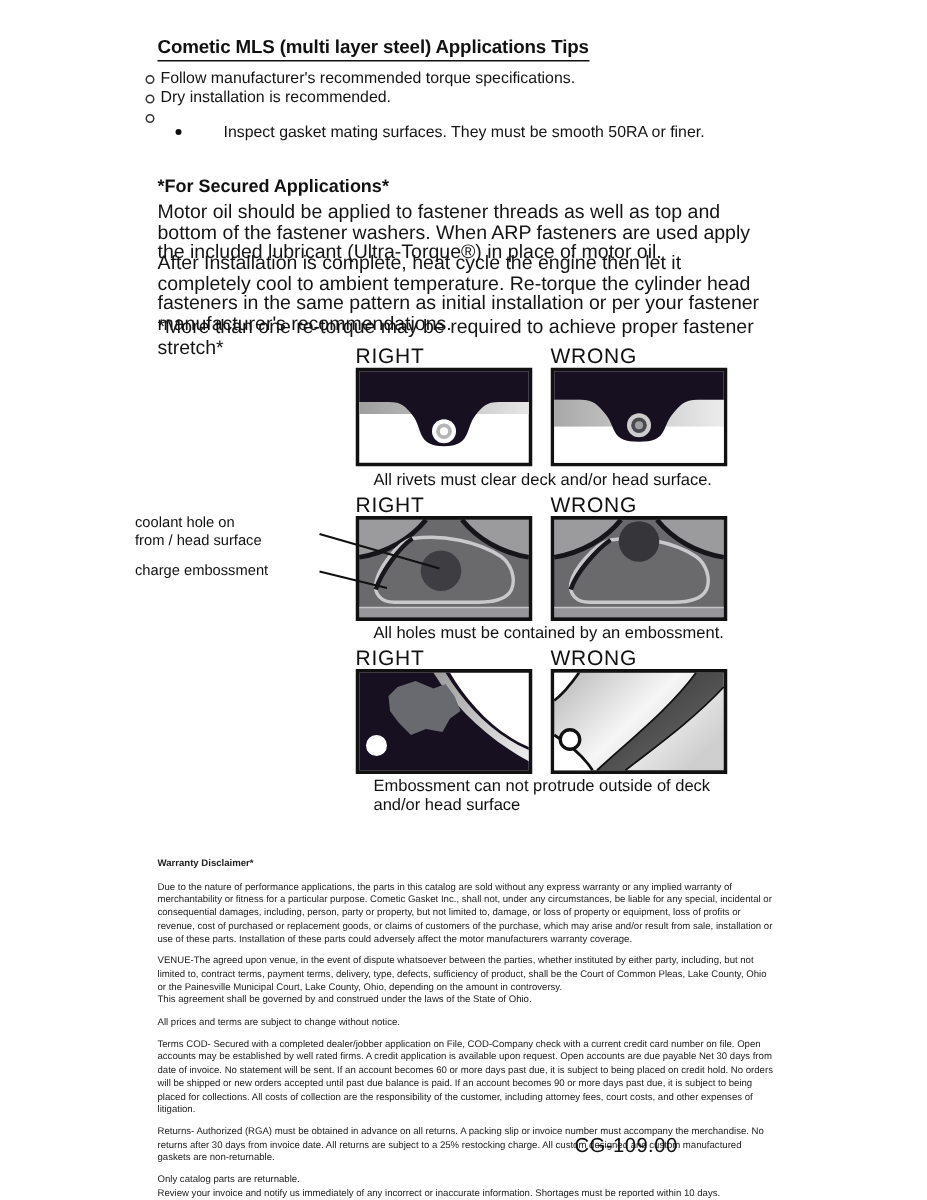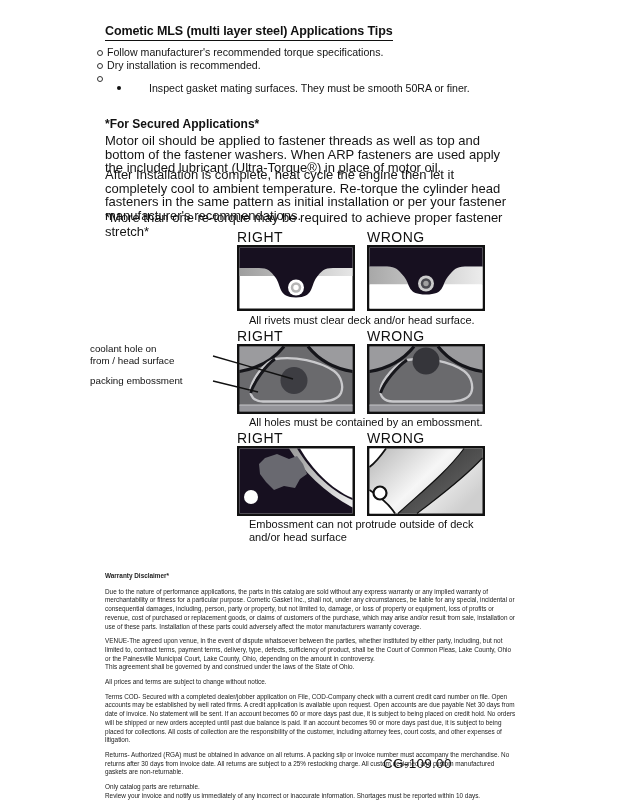--- a/index.html
+++ b/index.html
@@ -111,21 +111,21 @@
 <div class="abs caption" style="top:314px">All rivets must clear deck and/or head surface.</div>
 
 <div class="abs dlabel" style="left:237px;top:328px">RIGHT</div>
 <div class="abs dlabel" style="left:367px;top:328px">WRONG</div>
 
 <div class="abs annot" style="left:90px;top:343px">
   <div>coolant hole on</div>
   <div>from / head surface</div>
 </div>
 <div class="abs annot" style="left:90px;top:375px">
-  <div>packing embossment</div>
+  <div>charge embossment</div>
 </div>
 
 <svg class="abs dbox" style="left:237px;top:344px" width="118" height="70" viewBox="0 0 118 70">
   <rect x="1.25" y="1.25" width="115.5" height="67.5" fill="#6a6a6d" stroke="#111" stroke-width="2.5"></rect>
   <path d="M2.5,2.5 H47 C37,15 21,24.5 2.5,27.5 Z" fill="#9b9b9e"></path>
   <path d="M115.5,2.5 H71 C81,15 97,24.5 115.5,27.5 Z" fill="#9b9b9e"></path>
   <path d="M47,2.5 C37,15 21,24.5 2.5,27.5" stroke="#15151a" stroke-width="3.2" fill="none"></path>
   <path d="M71,2.5 C81,15 97,24.5 115.5,27.5" stroke="#15151a" stroke-width="3.2" fill="none"></path>
   <rect x="2.5" y="61" width="113" height="6.5" fill="#95959a"></rect>
   <line x1="2.5" y1="61" x2="115.5" y2="61" stroke="#c6c6c9" stroke-width="1"></line>

